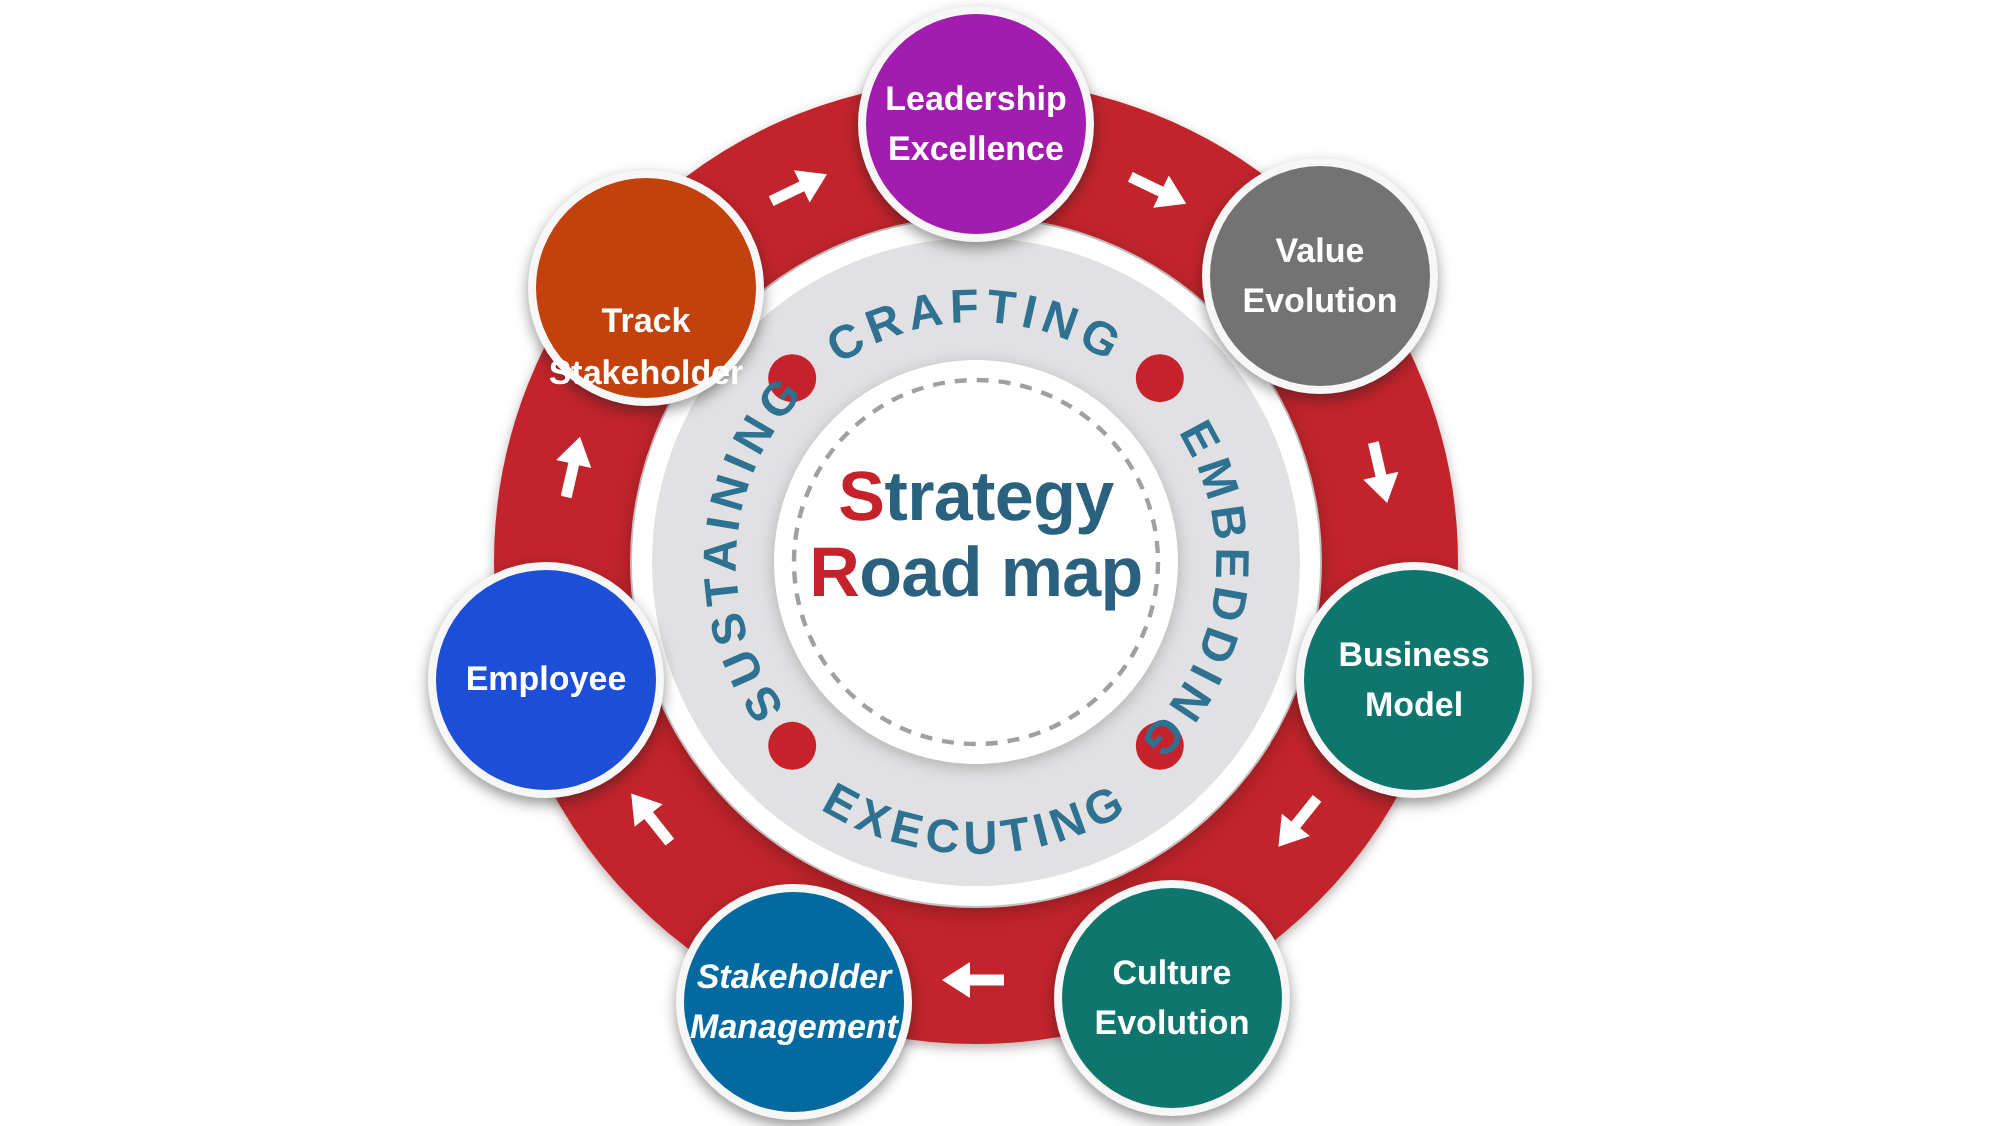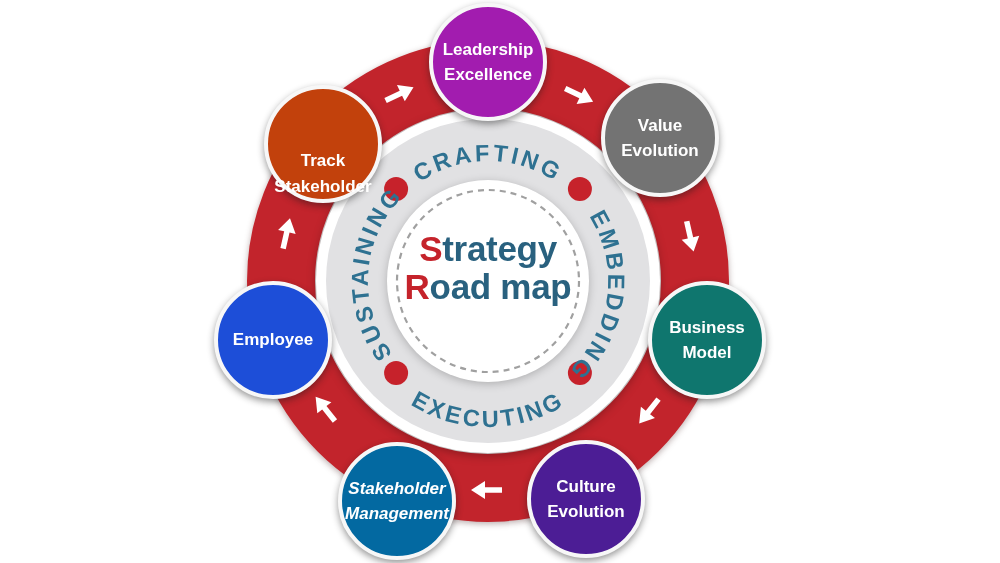--- a/index.html
+++ b/index.html
@@ -104,21 +104,21 @@
   <div class="node" style="left: 601px; top: 79px; background: #737373;">
     <span>Value</span>
     <span>Evolution</span>
   </div>
 
   <div class="node" style="left: 648px; top: 281px; background: #0f766e;">
     <span>Business</span>
     <span>Model</span>
   </div>
 
-  <div class="node" style="left: 527px; top: 440px; background: #4c1d95;">
+  <div class="node" style="left: 527px; top: 440px; background: #0f766e;">
     <span>Culture</span>
     <span>Evolution</span>
   </div>
 
   <div class="node" style="left: 338px; top: 442px; background: #0369a1; font-style: italic;">
     <span>Stakeholder</span>
     <span>Management</span>
   </div>
 
   <div class="node" style="left: 214px; top: 281px; background: #1d4ed8;">

